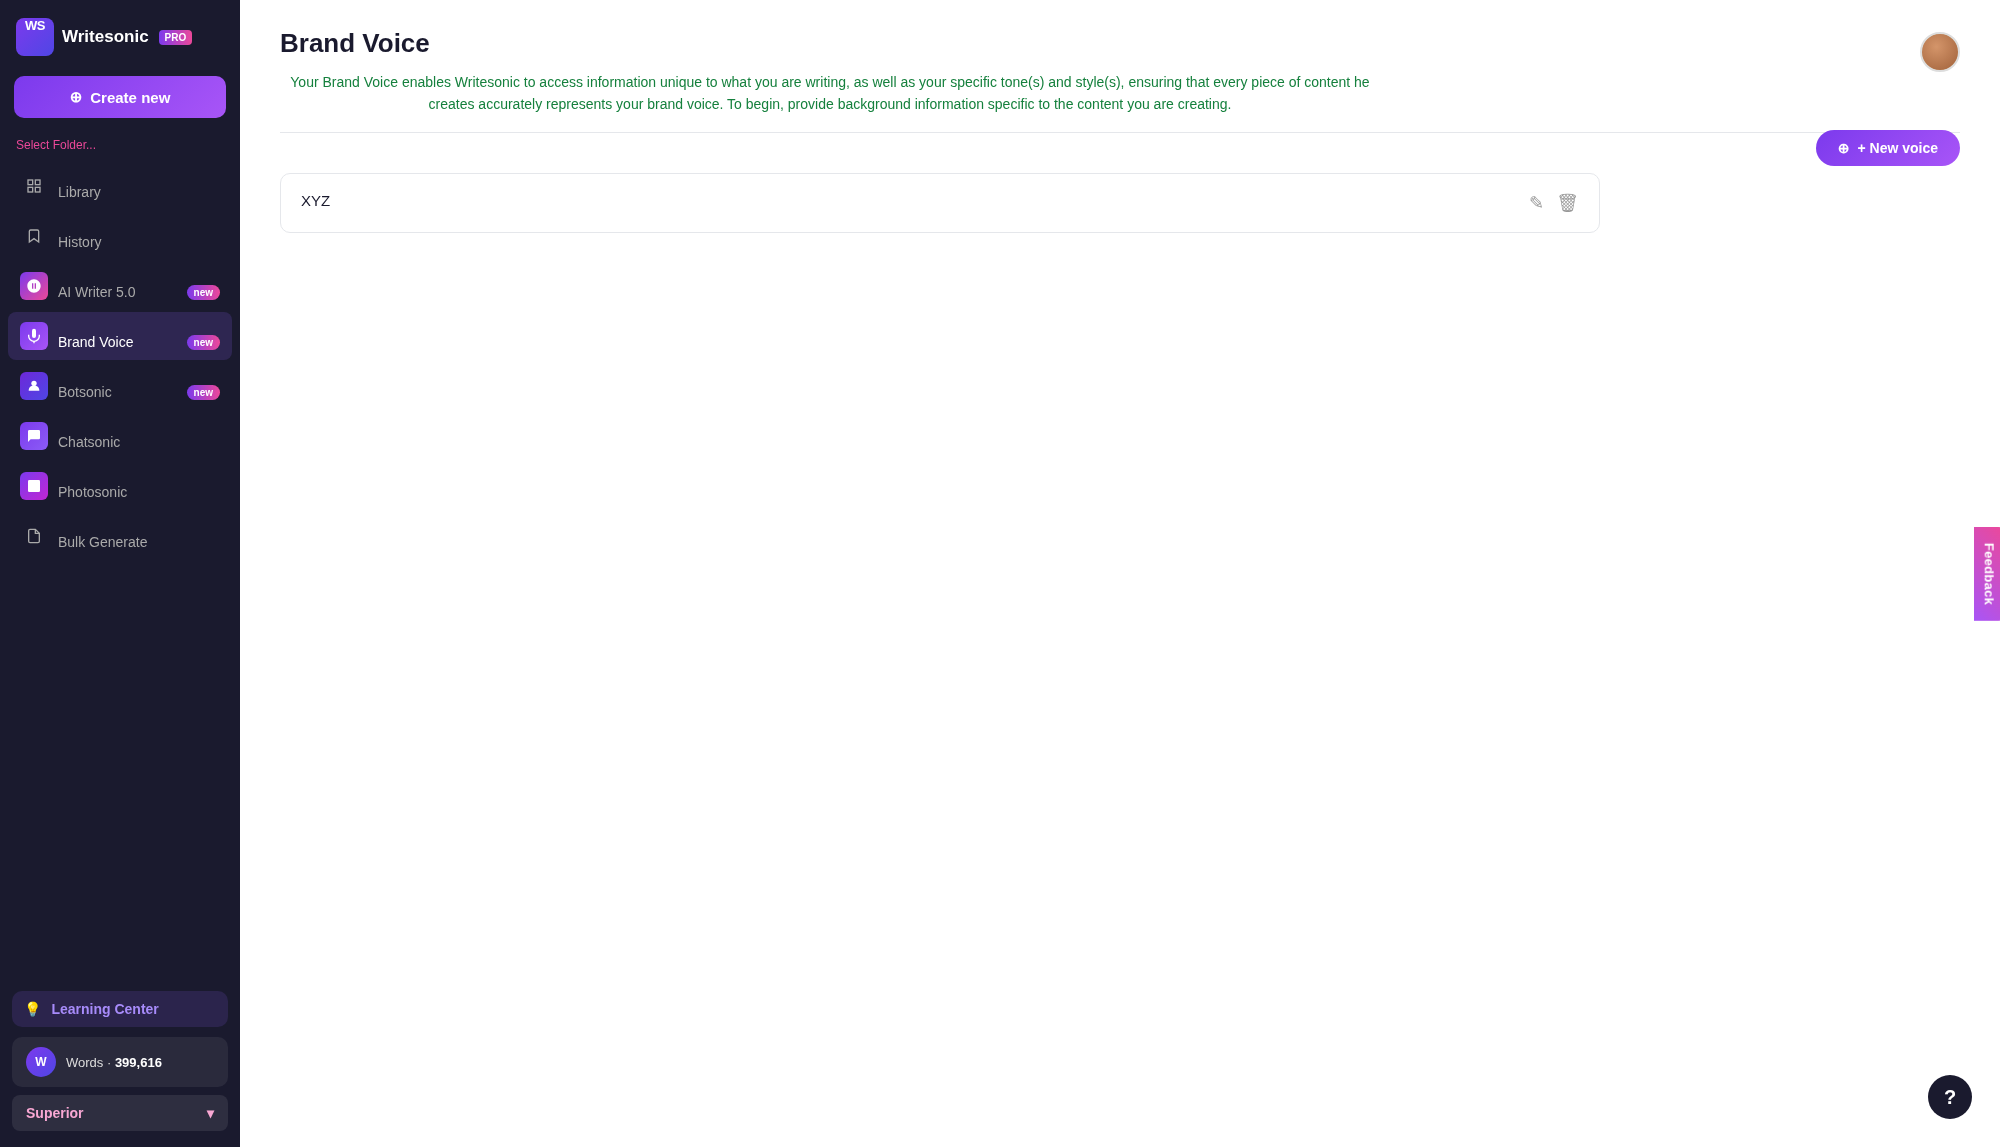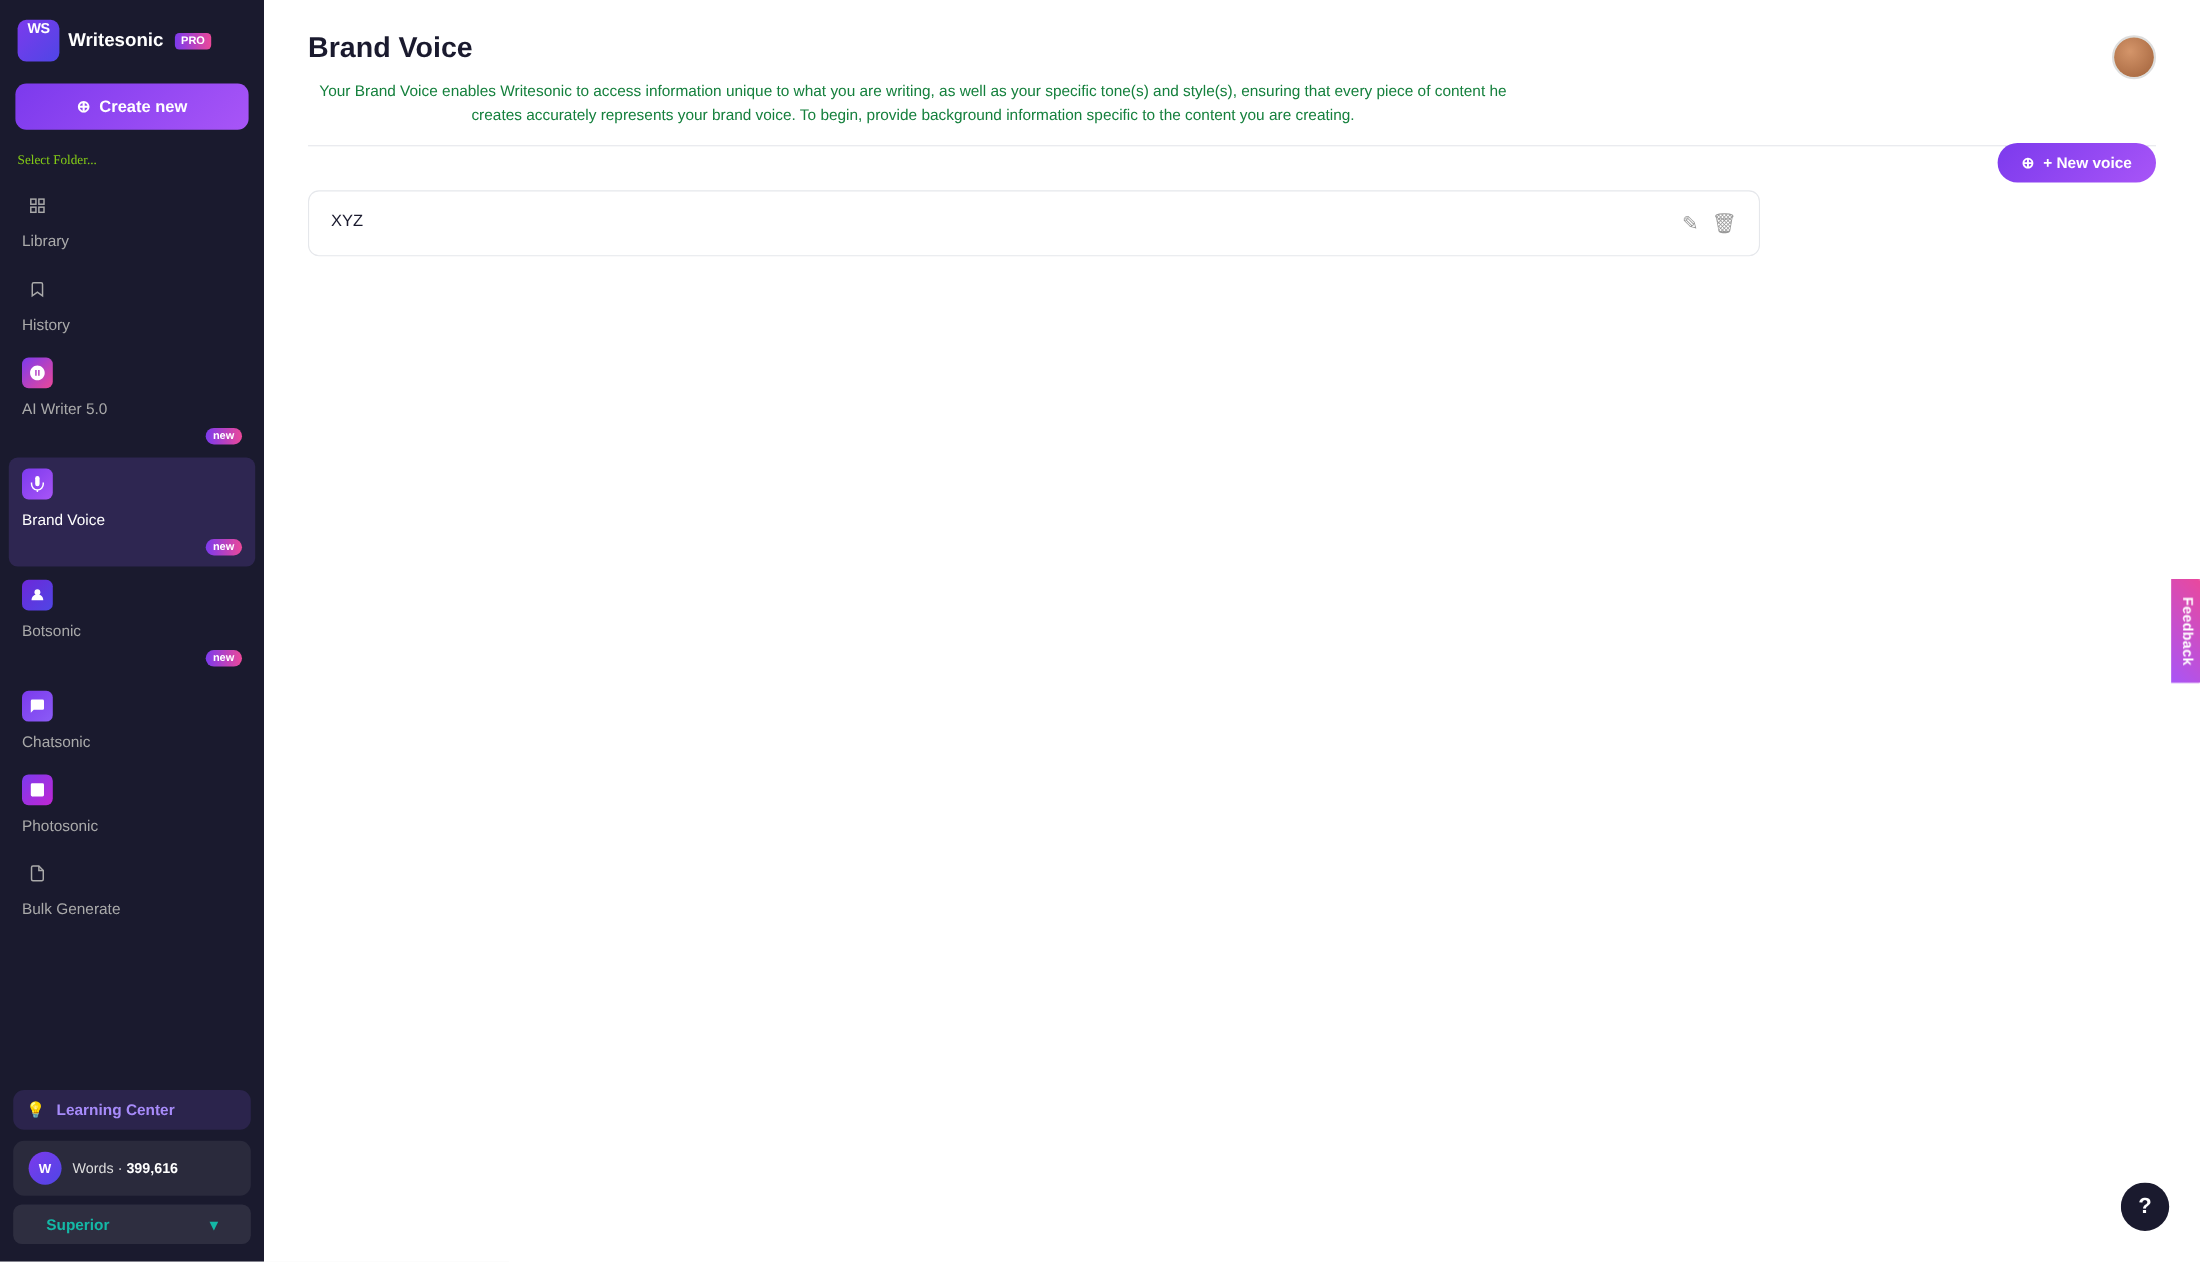--- a/index.html
+++ b/index.html
@@ -61,42 +61,40 @@
       align-items: center;
       justify-content: center;
       gap: 8px;
       font-size: 15px;
       font-weight: 600;
       width: calc(100% - 28px);
     }
     .select-folder {
       padding: 4px 16px 10px;
       font-size: 12px;
-      color: #84cc16;
-      font-family: Liberation Serif, serif;
+      color: #ec4899;
     }
     .sidebar-nav {
       display: flex;
       flex-direction: column;
       gap: 2px;
       padding: 0 8px;
       flex: 1;
     }
     .nav-item {
       display: flex;
-      align-items: flex-start;
+      align-items: flex-end;
       gap: 10px;
       padding: 10px 12px;
       border-radius: 8px;
       cursor: pointer;
       color: #aaa;
       font-size: 14px;
       font-weight: 500;
       transition: background 0.15s;
-      flex-direction: column;
     }
     .nav-item.active {
       background: rgba(139,92,246,0.18);
       color: #fff;
     }
     .nav-item-icon {
       width: 28px;
       height: 28px;
       display: flex;
       align-items: center;
@@ -174,22 +172,22 @@
     }
     .words-count {
       font-weight: 700;
       color: #fff;
       margin-top: 28px;
     }
     .superior-dropdown {
       background: rgba(255,255,255,0.09);
       border: none;
       border-radius: 8px;
-      padding: 10px 30px;
-      color: #14b8a6;
+      padding: 10px 14px;
+      color: #f9a8d4;
       font-size: 14px;
       font-weight: 600;
       width: 100%;
       cursor: pointer;
       display: flex;
       align-items: center;
       justify-content: space-between;
     }
 
     

